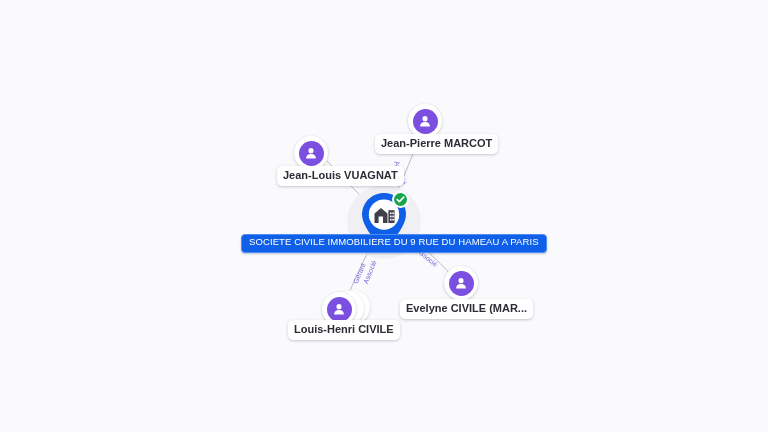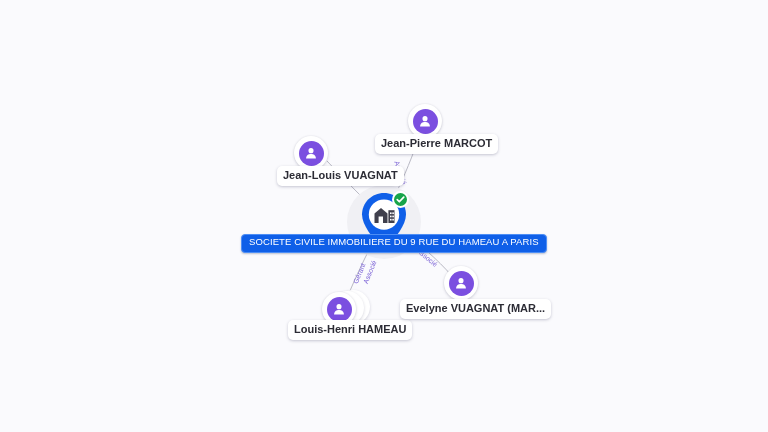--- a/index.html
+++ b/index.html
@@ -191,25 +191,25 @@
     <span class="ghost" style="left:8px;top:-1px;"></span>
   </div>
   <div class="person" style="left:322px;top:292px;">
     <span class="disc">
       <svg width="14" height="14" viewBox="0 0 16 16" xmlns="http://www.w3.org/2000/svg">
         <circle cx="8" cy="5.3" r="2.9" fill="#ffffff"></circle>
         <path d="M2.4 14.2 C2.4 10.6 5 9 8 9 C11 9 13.6 10.6 13.6 14.2 Z" fill="#ffffff"></path>
       </svg>
     </span>
   </div>
-  <div class="chip" style="left:288px;top:320px;">Louis-Henri HAMEAU</div>
+  <div class="chip" style="left:288px;top:320px;">Louis-Henri CIVILE</div>
 
   <div class="person" style="left:444px;top:266px;">
     <span class="disc">
       <svg width="14" height="14" viewBox="0 0 16 16" xmlns="http://www.w3.org/2000/svg">
         <circle cx="8" cy="5.3" r="2.9" fill="#ffffff"></circle>
         <path d="M2.4 14.2 C2.4 10.6 5 9 8 9 C11 9 13.6 10.6 13.6 14.2 Z" fill="#ffffff"></path>
       </svg>
     </span>
   </div>
-  <div class="chip" style="left:400px;top:299px;">Evelyne VUAGNAT (MAR...</div>
+  <div class="chip" style="left:400px;top:299px;">Evelyne CIVILE (MAR...</div>
 
 </div>
 
 </body></html>

